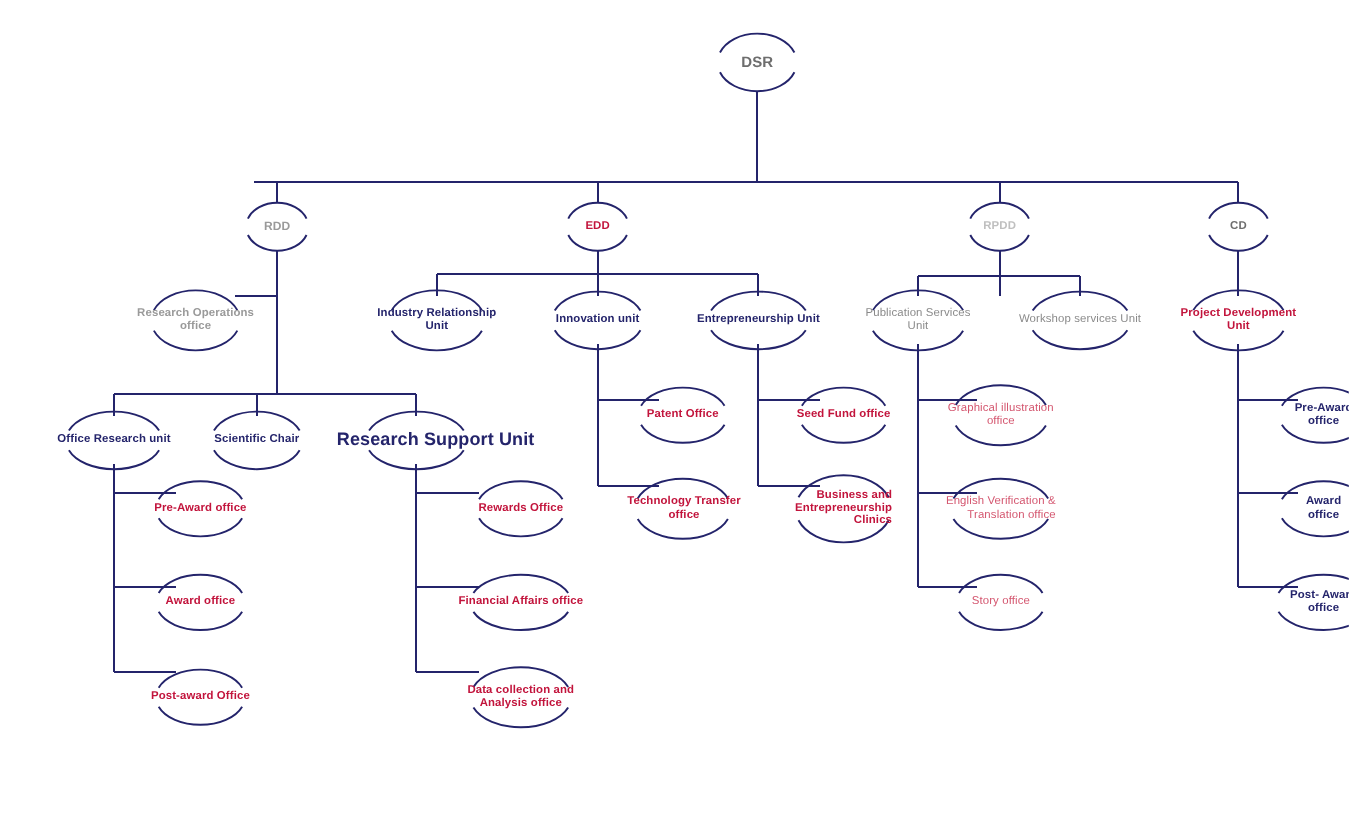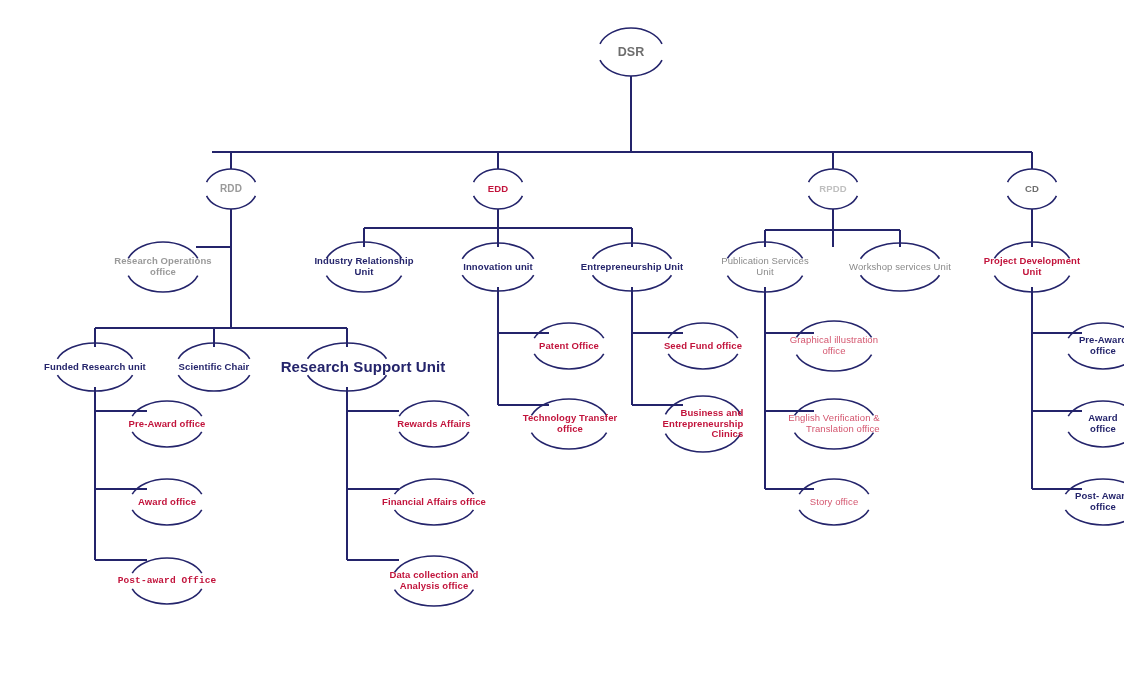--- a/index.html
+++ b/index.html
@@ -173,27 +173,27 @@
       </g>
   </svg>
   <div id="labels-layer">
       <div class="node-label c-dgray" style="left: 595px; top: 52px; font-size: 12.5px;">DSR</div>
       <div class="node-label c-gray" style="left: 195px; top: 189px; font-size: 10px;">RDD</div>
       <div class="node-label c-crimson" style="left: 462px; top: 189px; font-size: 9.5px;">EDD</div>
       <div class="node-label c-ltgray" style="left: 797px; top: 189px; font-size: 9.5px;">RPDD</div>
       <div class="node-label c-dgray" style="left: 996px; top: 189px; font-size: 9.5px;">CD</div>
       <div class="node-label c-gray" style="left: 127px; top: 267px; font-size: 9.5px;">Research Operations
 office</div>
-      <div class="node-label c-navy" style="left: 59px; top: 367px; font-size: 9.5px;">Funded Research unit</div>
+      <div class="node-label c-navy" style="left: 59px; top: 367px; font-size: 9.5px;">Office Research unit</div>
       <div class="node-label c-navy" style="left: 178px; top: 367px; font-size: 9.5px;">Scientific Chair</div>
       <div class="node-label c-navy" style="left: 327px; top: 367px; font-size: 15px;">Research Support Unit</div>
       <div class="node-label c-crimson" style="left: 131px; top: 424px; font-size: 9.5px;">Pre-Award office</div>
       <div class="node-label c-crimson" style="left: 131px; top: 502px; font-size: 9.5px;">Award  office</div>
-      <div class="node-label c-crimson" style="left: 131px; top: 581px; font-size: 9.5px; font-family: Liberation Mono, monospace;">Post-award Office</div>
-      <div class="node-label c-crimson" style="left: 398px; top: 424px; font-size: 9.5px;">Rewards Affairs</div>
+      <div class="node-label c-crimson" style="left: 131px; top: 581px; font-size: 9.5px;">Post-award Office</div>
+      <div class="node-label c-crimson" style="left: 398px; top: 424px; font-size: 9.5px;">Rewards Office</div>
       <div class="node-label c-crimson" style="left: 398px; top: 502px; font-size: 9.5px;">Financial Affairs  office</div>
       <div class="node-label c-crimson" style="left: 398px; top: 581px; font-size: 9.5px;">Data collection and
 Analysis  office</div>
       <div class="node-label c-navy" style="left: 328px; top: 267px; font-size: 9.5px;">Industry  Relationship
 Unit</div>
       <div class="node-label c-navy" style="left: 462px; top: 267px; font-size: 9.5px;">Innovation unit</div>
       <div class="node-label c-navy" style="left: 596px; top: 267px; font-size: 9.5px;">Entrepreneurship Unit</div>
       <div class="node-label c-crimson" style="left: 533px; top: 346px; font-size: 9.5px;">Patent Office</div>
       <div class="node-label c-crimson" style="left: 534px; top: 424px; font-size: 9.5px;">Technology Transfer
 office</div>

